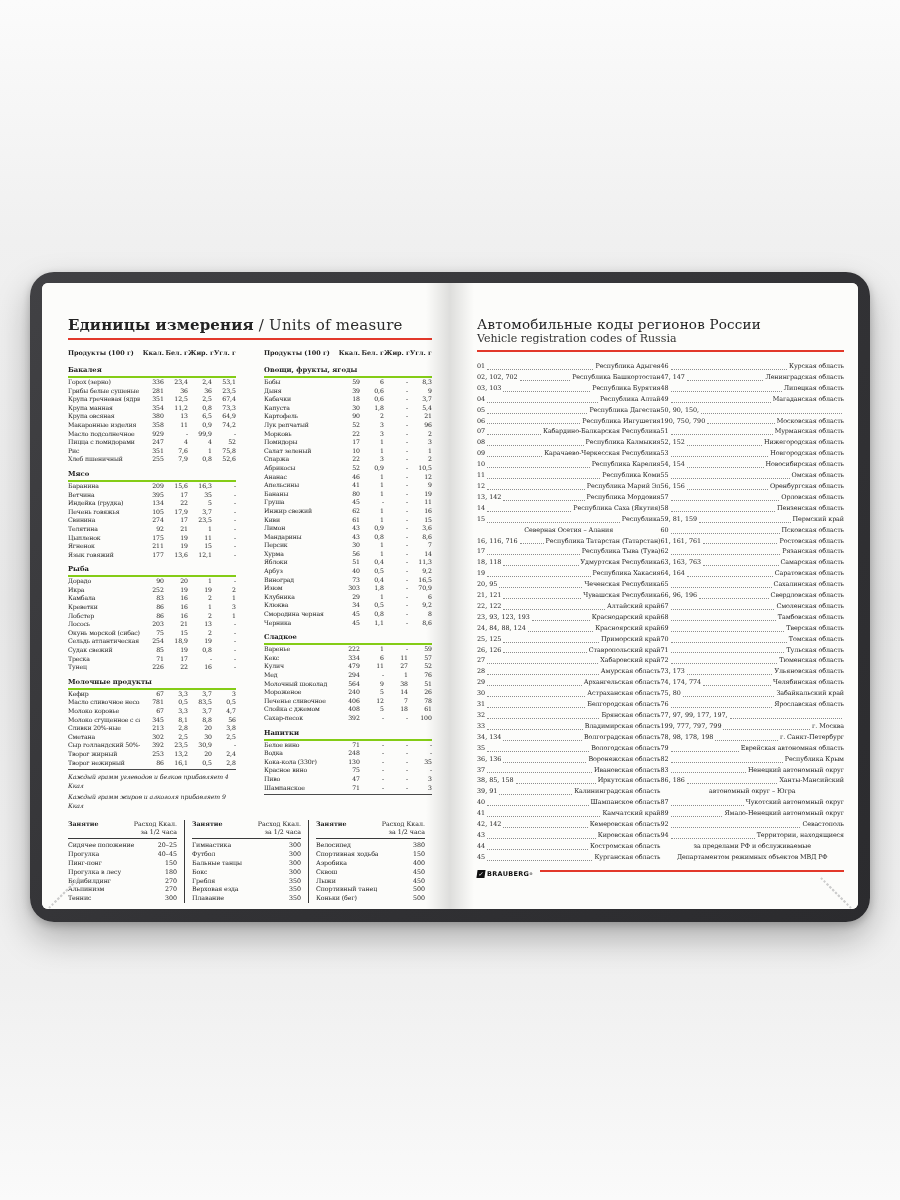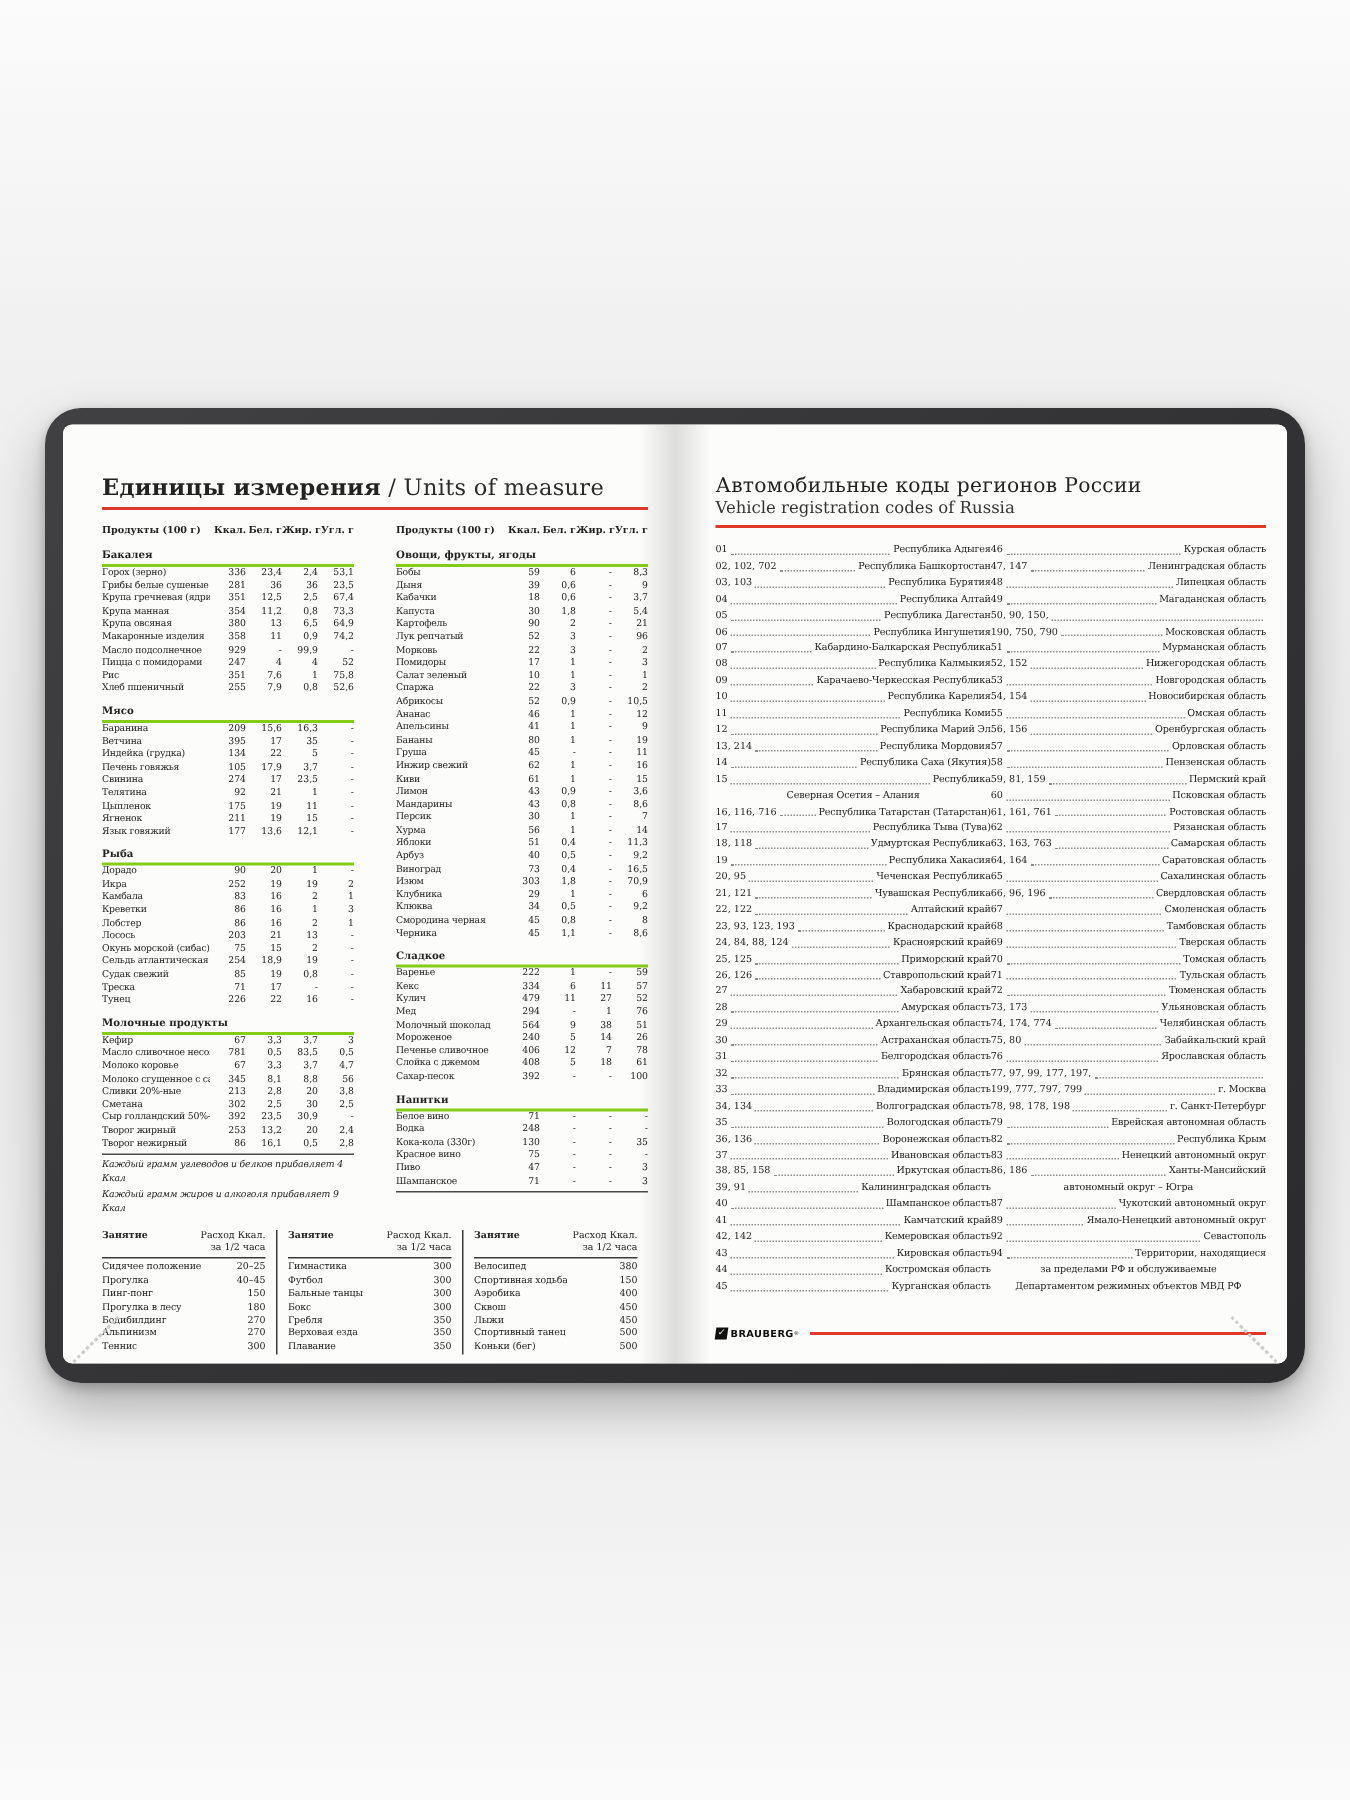--- a/index.html
+++ b/index.html
@@ -44,21 +44,21 @@
   .act-col:first-child{padding-left:0;}
   .act-col + .act-col{border-left:1px solid #3a3a3a;}
   .act-head{display:flex;justify-content:space-between;align-items:flex-start;border-bottom:1px solid #3a3a3a;
     font-size:6.3px;line-height:8.4px;padding-bottom:2px;margin-bottom:2px;}
   .act-head .a-l{font-weight:bold;}
   .act-head .a-v{text-align:right;}
   .act-row{display:flex;justify-content:space-between;font-size:6.3px;line-height:8.8px;}
   .act-row .a-name{white-space:nowrap;overflow:hidden;letter-spacing:-.1px;}
 
   
-  .pfooter{display:flex;align-items:center;margin-top:22px;}
+  .pfooter{display:flex;margin-top:7px;}
   .footer-line{flex:1;height:2px;background:#e2382a;}
   .brand{display:flex;align-items:center;white-space:nowrap;}
   .brand.right-of-line{margin-left:7px;}
   .brand.left-of-line{margin-right:7px;}
   .brand-icon{width:8px;height:8px;background:#101010;color:#fff;font-size:6px;line-height:8px;text-align:center;
     transform:skewX(-8deg);margin-right:2px;font-family:"DejaVu Sans","Liberation Sans",sans-serif;}
   .brand-name{font-family:"DejaVu Sans","Liberation Sans",sans-serif;font-weight:bold;font-size:6.5px;letter-spacing:.3px;color:#111;}
   .brand-reg{font-family:"DejaVu Sans","Liberation Sans",sans-serif;font-size:3.5px;vertical-align:super;color:#111;}
 
   
@@ -905,21 +905,21 @@
                   <span class="ccode">11</span>
                   <span class="cdots"></span>
                   <span class="creg">Республика Коми</span>
                 </div>
                 <div class="cline">
                   <span class="ccode">12</span>
                   <span class="cdots"></span>
                   <span class="creg">Республика Марий Эл</span>
                 </div>
                 <div class="cline">
-                  <span class="ccode">13, 214</span>
+                  <span class="ccode">13, 142</span>
                   <span class="cdots"></span>
                   <span class="creg">Республика Мордовия</span>
                 </div>
                 <div class="cline">
                   <span class="ccode">14</span>
                   <span class="cdots"></span>
                   <span class="creg">Республика Саха (Якутия)</span>
                 </div>
                 <div class="cline">
                   <span class="ccode">15</span>

